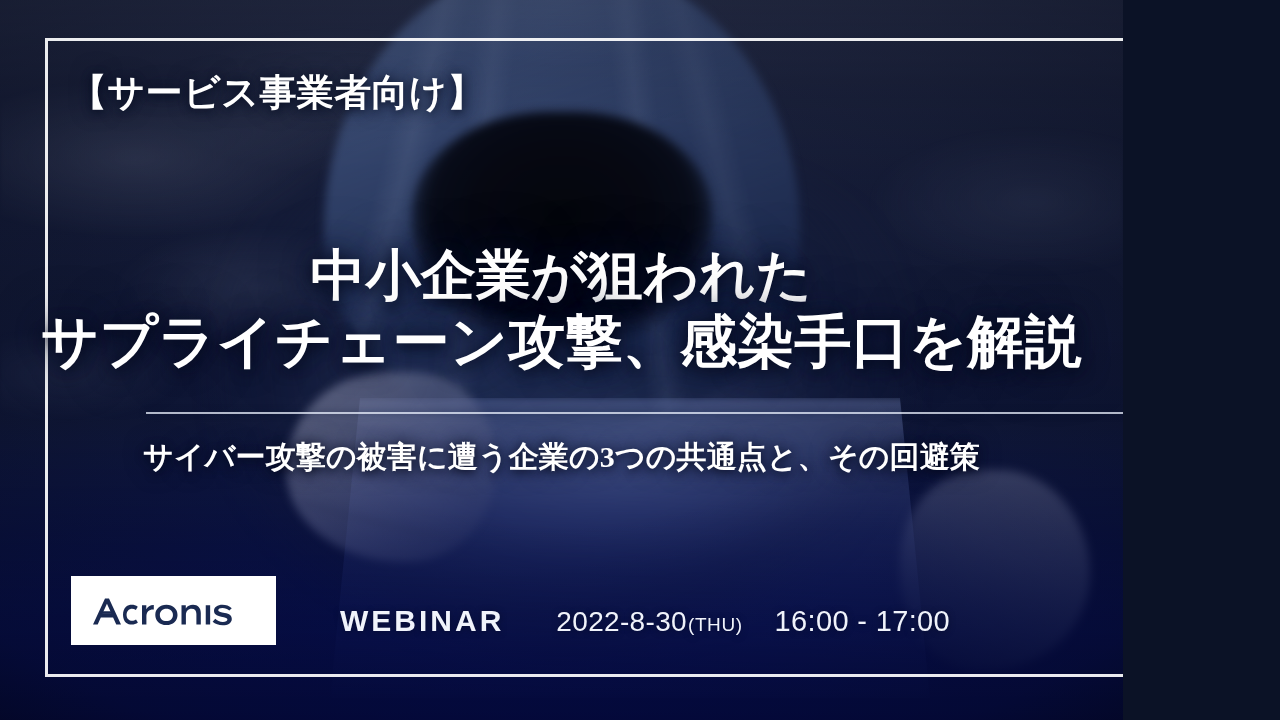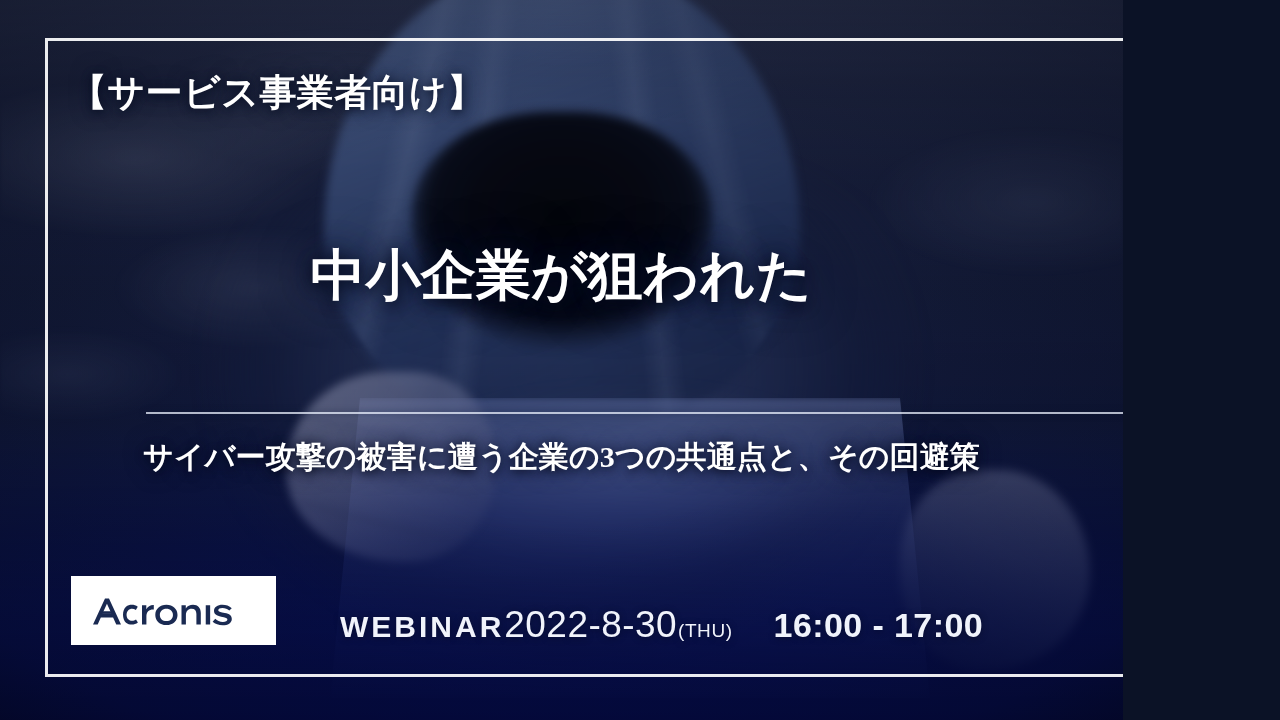--- a/index.html
+++ b/index.html
@@ -328,36 +328,37 @@
     color: #f0f3fb;
     white-space: nowrap;
     text-shadow: 0 1px 6px rgba(5,10,30,0.55);
   }
   .wb-label {
     font-size: 30px;
     font-weight: 700;
     letter-spacing: 0.10em;
   }
   .wb-date {
-    font-size: 37px;
+    font-size: 28px;
     font-weight: 300;
     letter-spacing: 0.012em;
+    margin-left: 52px;
     text-align: right;
   }
   .wb-dow {
     font-size: 19px;
     font-weight: 300;
     letter-spacing: 0.03em;
     margin-left: 1px;
   }
   .wb-time {
-    font-size: 34px;
-    font-weight: 700;
+    font-size: 29px;
+    font-weight: 400;
     letter-spacing: 0.012em;
-    margin-left: 41px;
+    margin-left: 32px;
   }
 
   .majiseminar-logo {
     position: absolute;
     left: 1168px;
     top: 589px;
     width: 58px;
     height: 58px;
     background: #12305e;
     display: flex;
@@ -397,20 +398,21 @@
     <div class="duotone"></div>
     <div class="vignette"></div>
   </div>
 
   <div class="frame"></div>
 
   <div class="eyebrow">【サービス事業者向け】</div>
 
   <div class="title-block">
     <div class="title-line line1">中小企業が狙われた</div>
+    <div class="title-line line2">サプライチェーン攻撃、感染手口を解説</div>
   </div>
 
   <div class="divider"></div>
 
   <div class="subtitle">サイバー攻撃の被害に遭う企業の3つの共通点と、その回避策</div>
 
   <div class="acronis-box">
     <svg class="acronis-wordmark" viewBox="0 0 336 62" aria-hidden="true">
       <g fill="#1a2a52">
 

